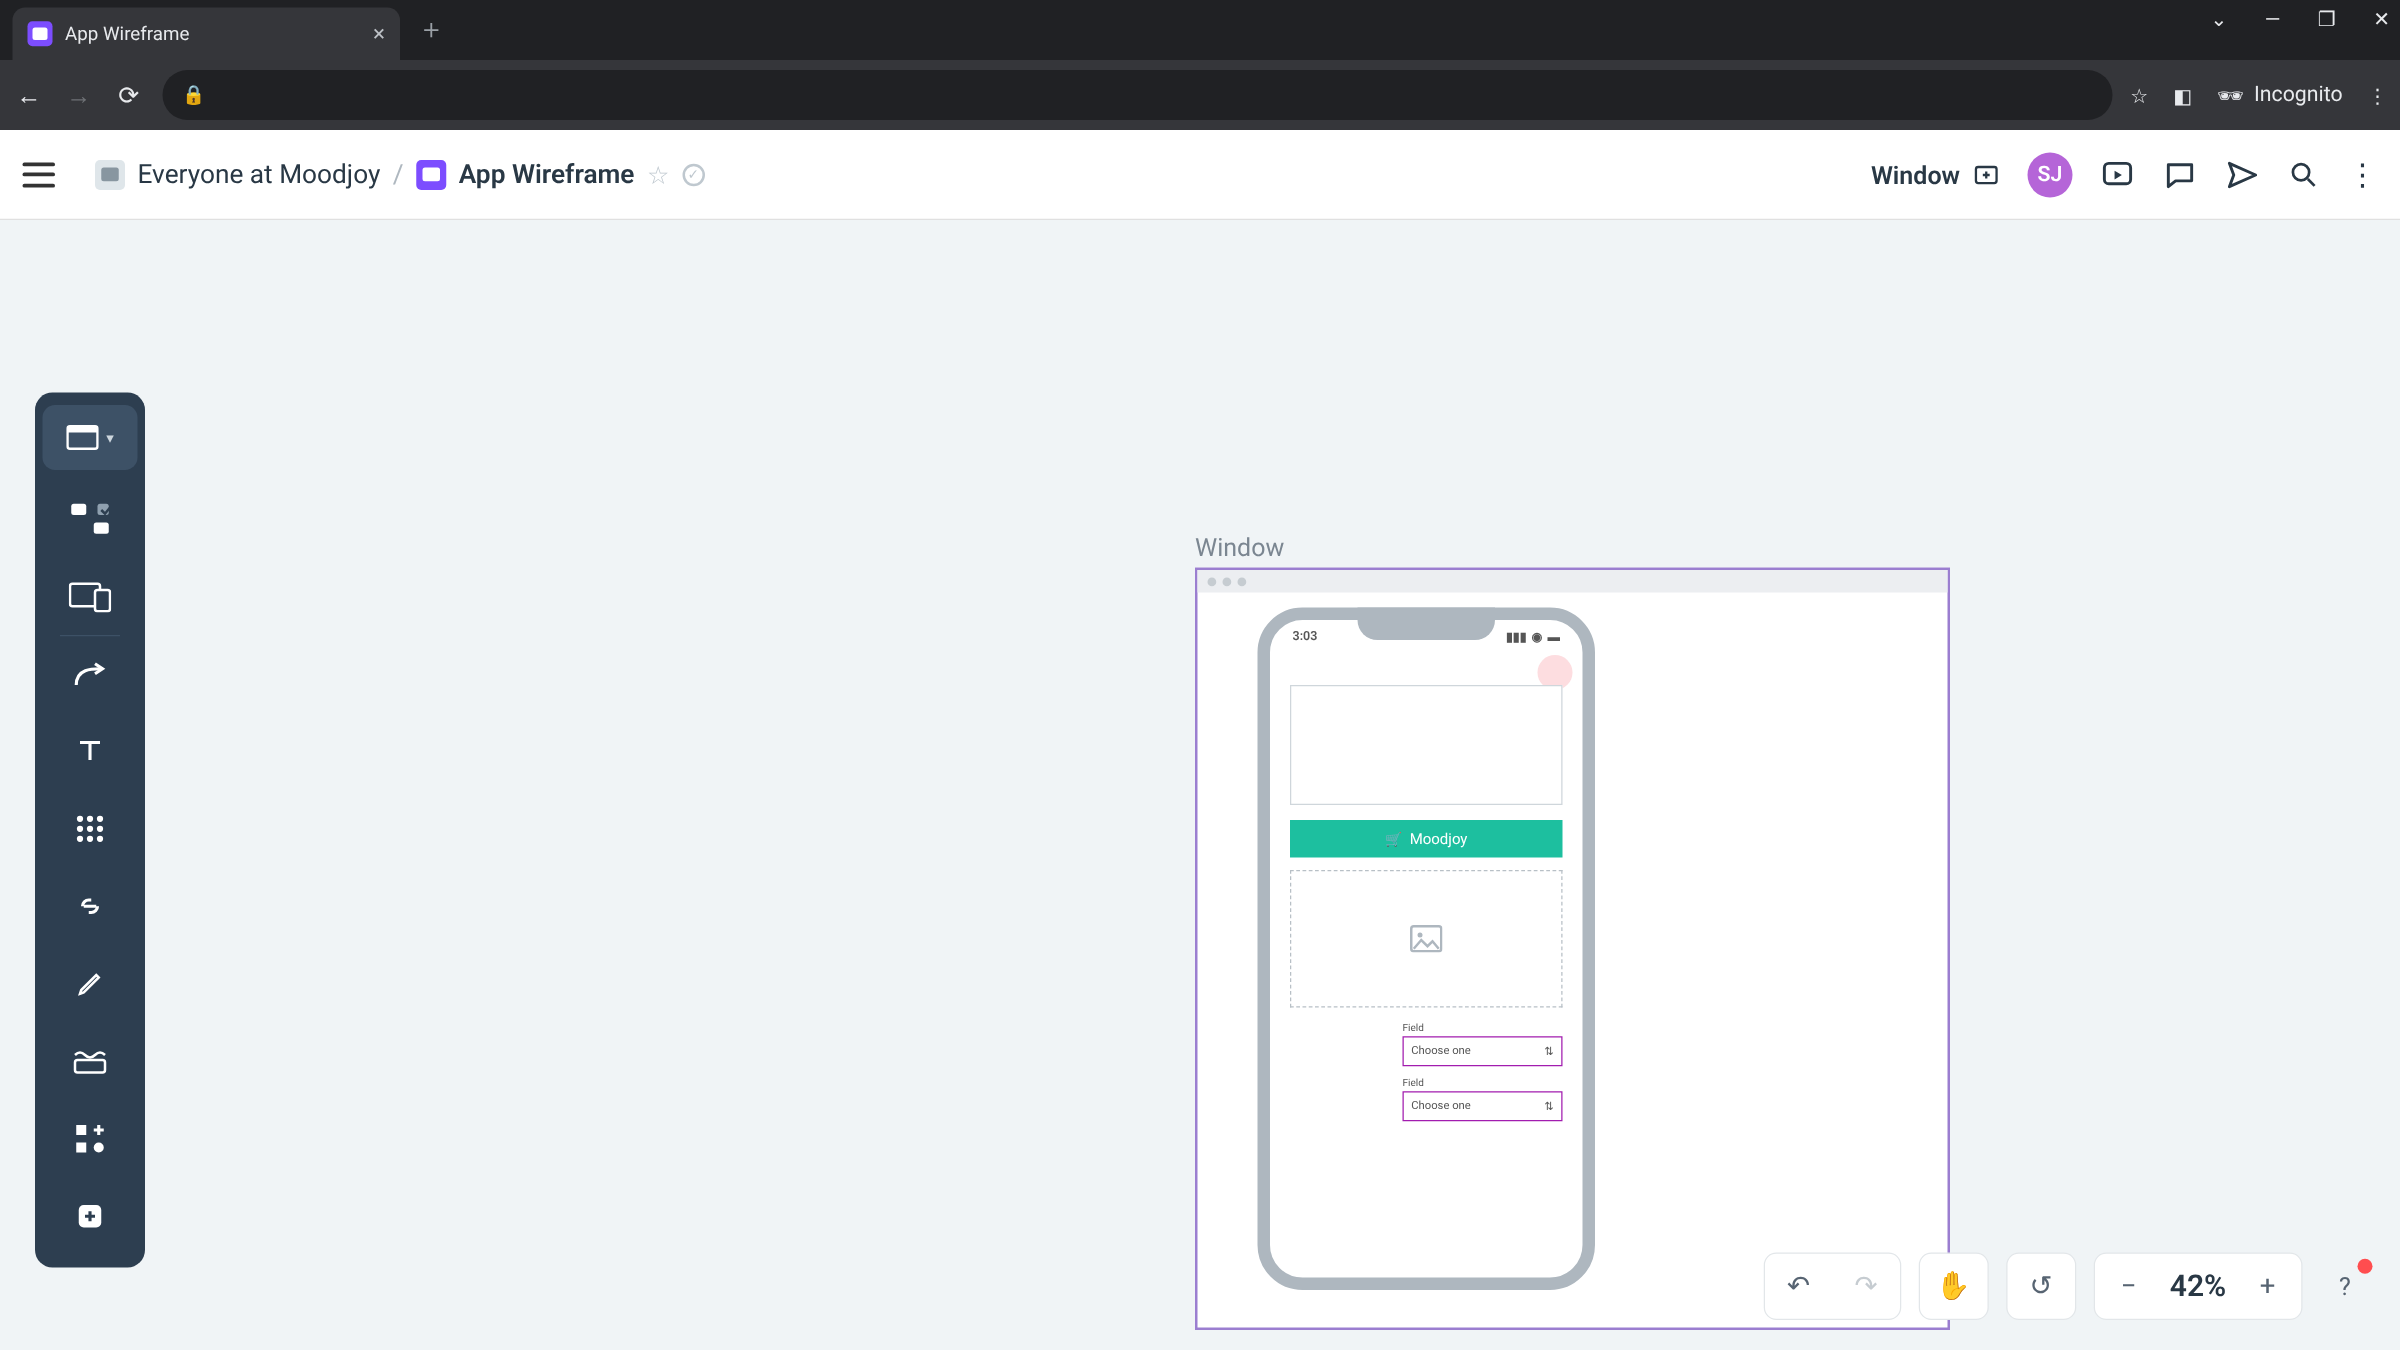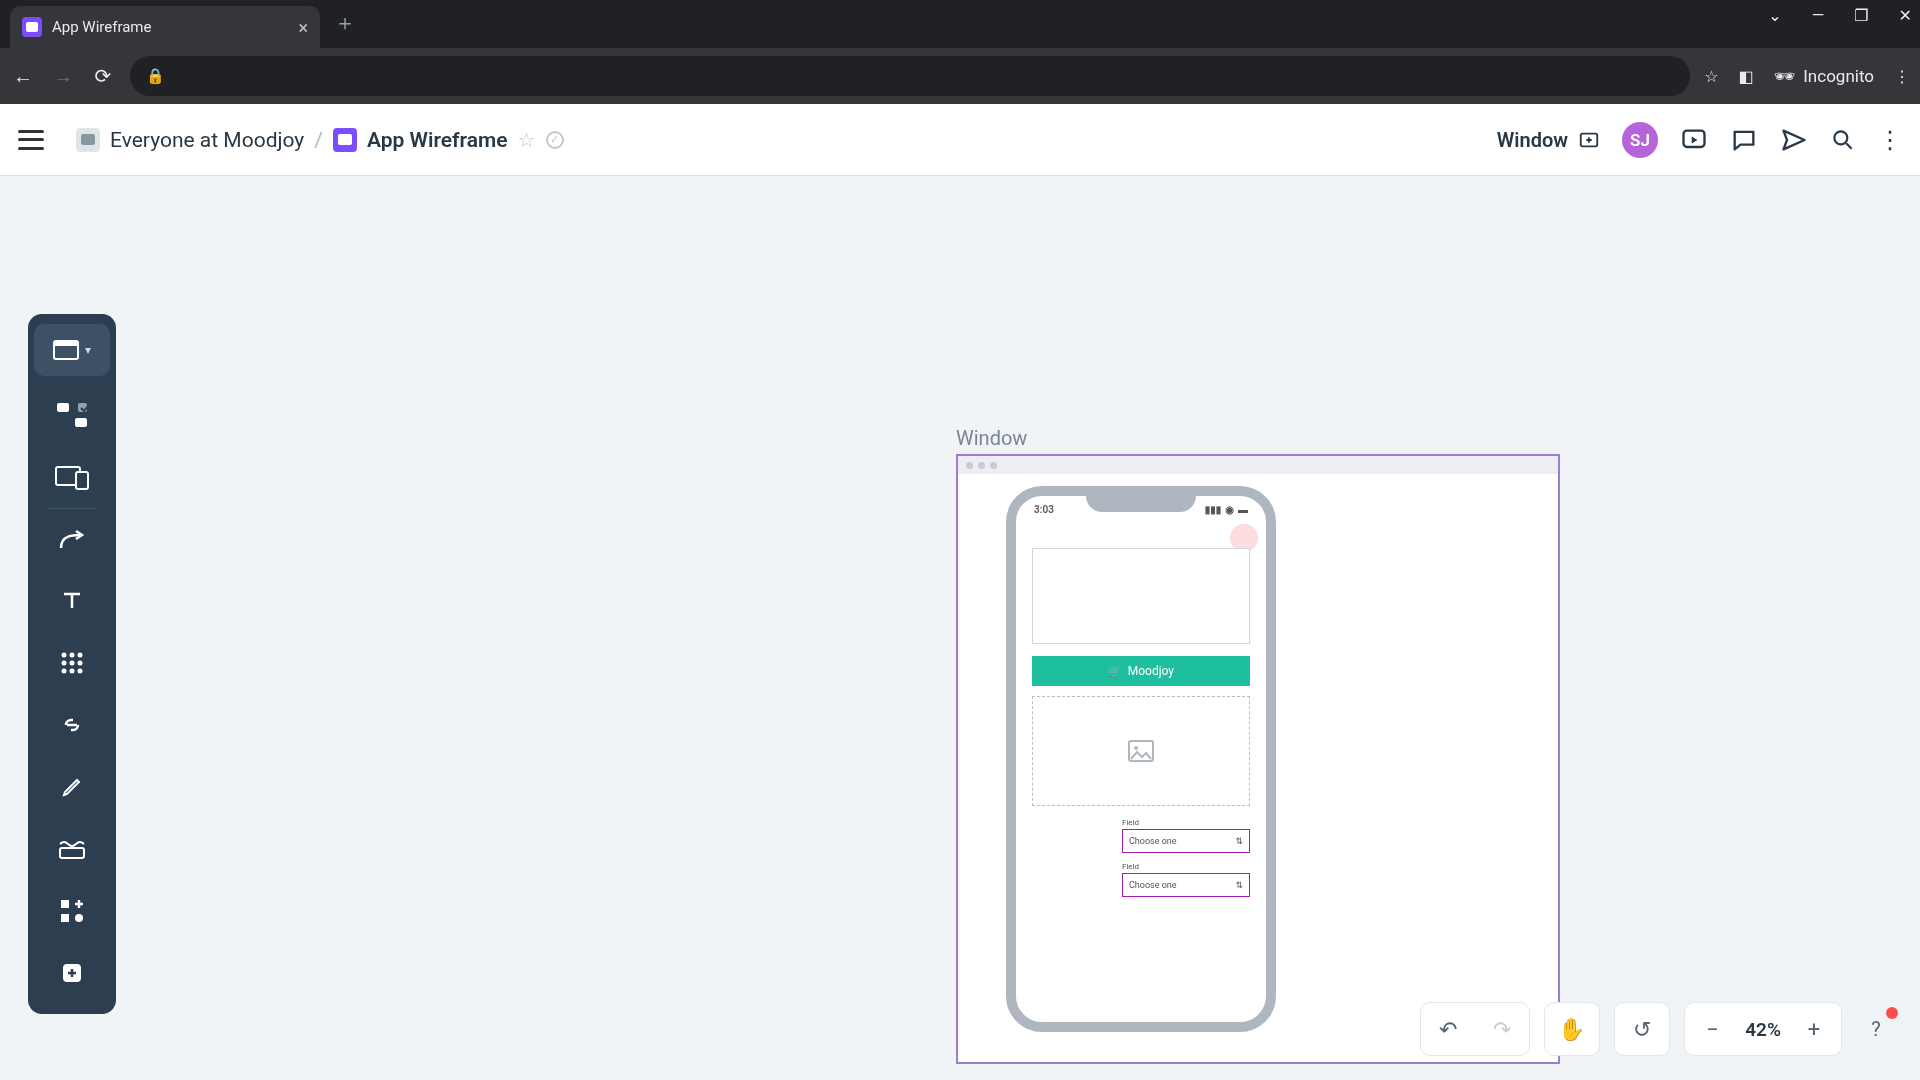--- a/index.html
+++ b/index.html
@@ -70,21 +70,21 @@
 .field-group { position:absolute; left:106px; width:128px; }
 .fg1{top:322px;} .fg2{top:366px;}
 .field-label { font-size:8px; color:#555; margin-bottom:2px; }
 .select { border:1px solid #a21caf; height:20px; font-size:9px; color:#555; display:flex; align-items:center; justify-content:space-between; padding:11px 6px; background:#fff; cursor:pointer;}
 
 
 .bottombar { position:absolute; right:24px; bottom:24px; display:flex; gap:14px; align-items:center; }
 .bb-group { background:#fff; border:1px solid #e2e6e9; border-radius:10px; height:54px; display:flex; align-items:center; }
 .bb-btn { width:54px; height:54px; display:flex; align-items:center; justify-content:center; font-size:22px; color:#576472; cursor:pointer; }
 .bb-btn.disabled{color:#c6ccd1;}
-.zoom-val { font-size:19px; font-weight:600; color:#293845; padding:0 6px; }
+.zoom-val { font-size:24px; font-weight:600; color:#293845; padding:0 6px; }
 .help { width:40px;height:40px;border-radius:50%;display:flex;align-items:center;justify-content:center;font-size:20px;color:#576472;cursor:pointer;position:relative;}
 .help .dot{position:absolute;top:-2px;right:-2px;width:12px;height:12px;background:#ff4d4f;border-radius:50%;}
 
 svg{display:block;}
 </style>
 </head>
 <body>
 
 <div class="browser">
   <div class="tab-bar">

